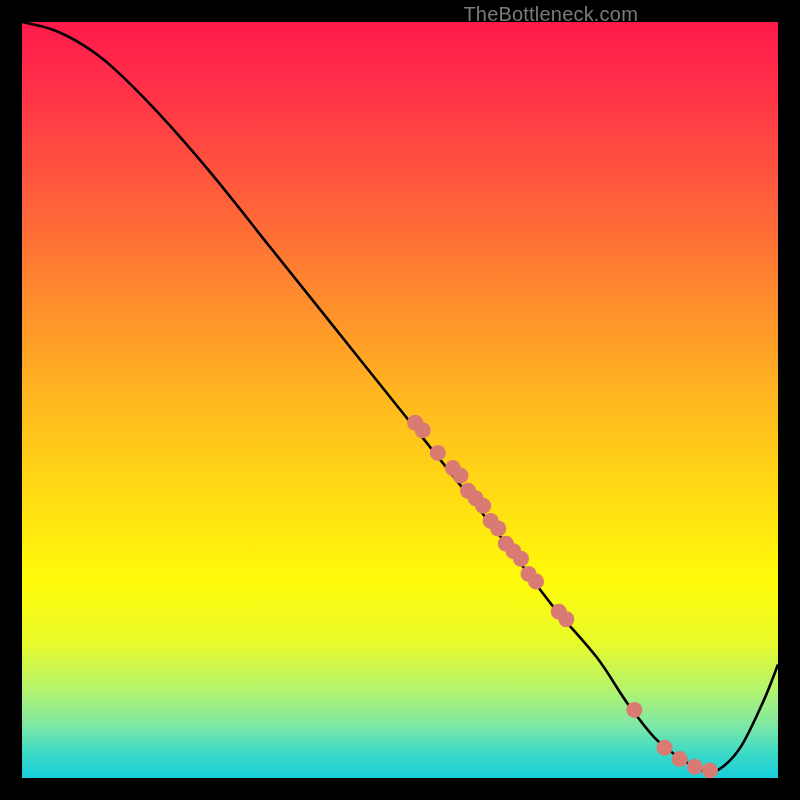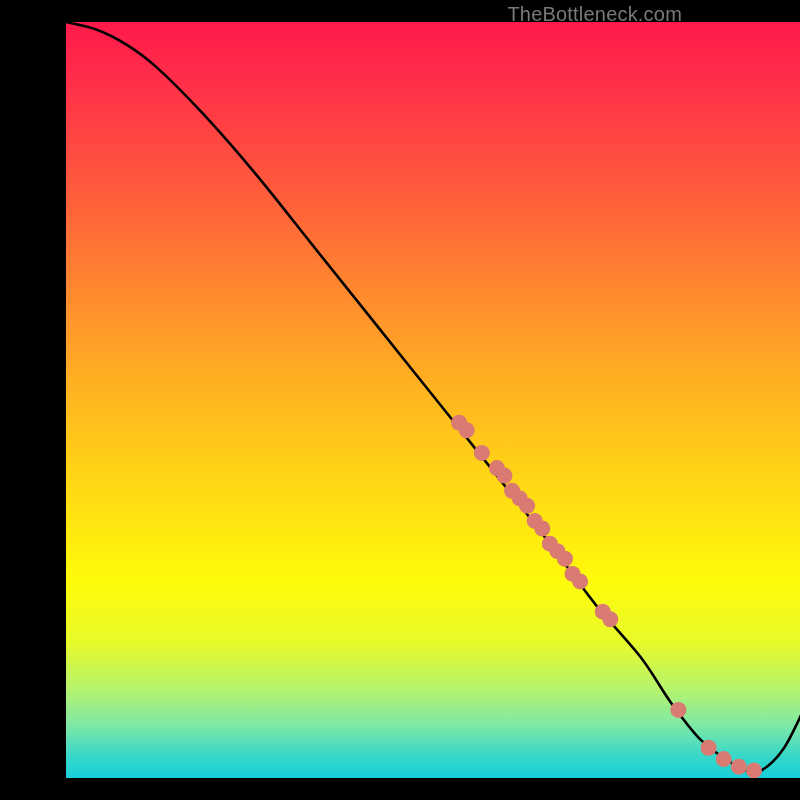--- a/index.html
+++ b/index.html
@@ -9,21 +9,20 @@
     height: 800px;
     background: #000;
     overflow: hidden;
     font-family: Arial, Helvetica, sans-serif;
   }
   .stage {
     position: relative;
     width: 660px;
     height: 800px;
     background: #000;
-    margin-left: 44px;
   }
   .plot {
     position: absolute;
     left: 22px;
     top: 22px;
     width: 756px;
     height: 756px;
     
     background: linear-gradient(
       to bottom,

